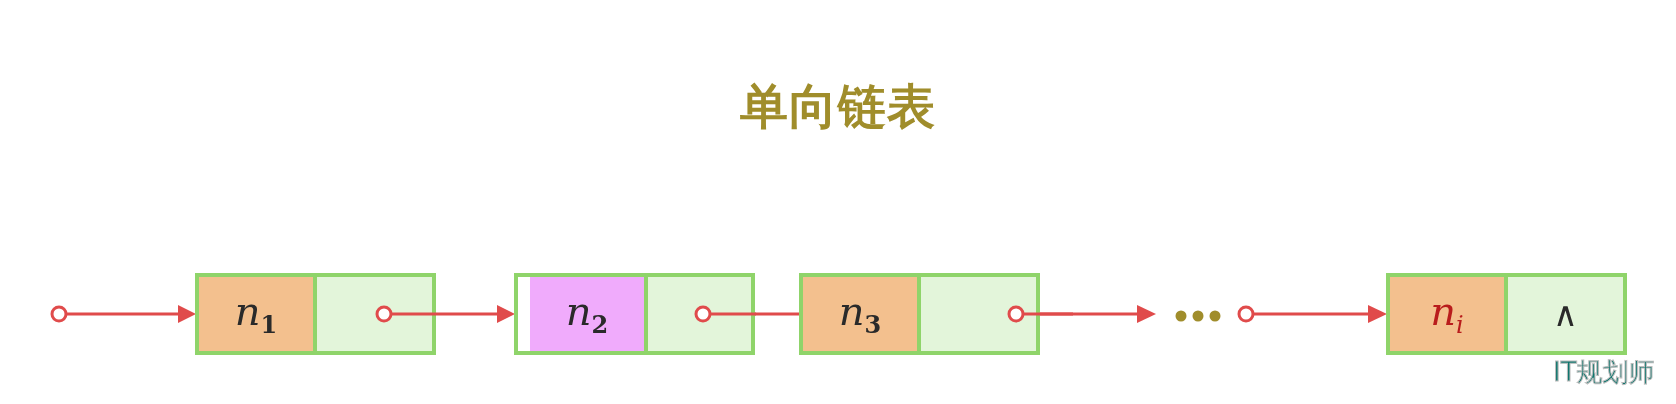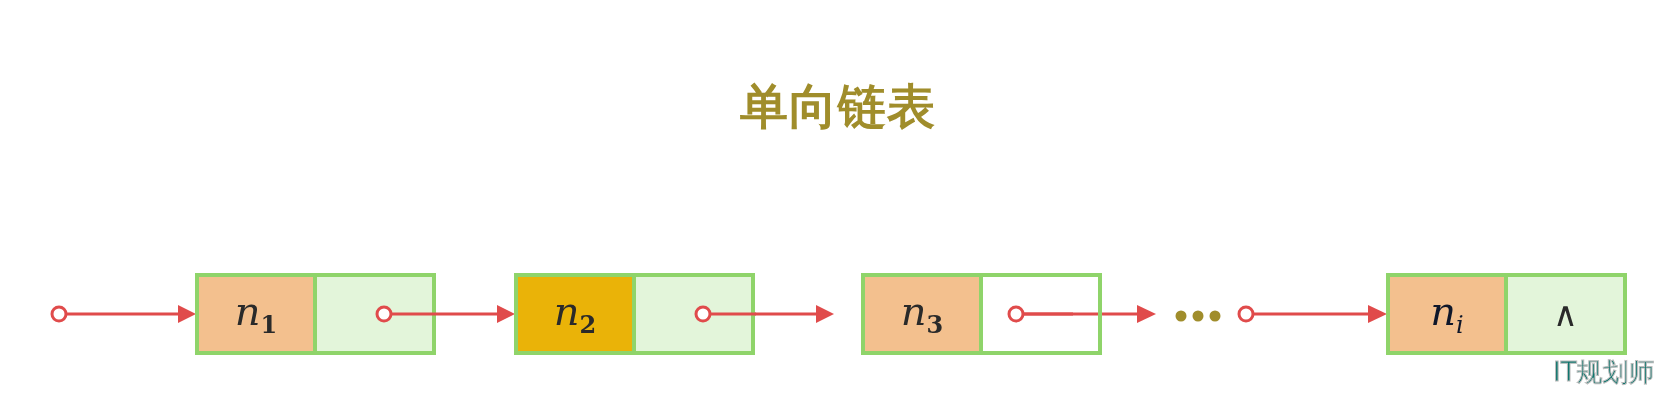--- a/index.html
+++ b/index.html
@@ -64,36 +64,36 @@
 </svg>
 
 <div class="node" style="left:195px;">
   <div class="data" style="background:#F3C08E;">
     <span class="label" style="color: rgb(42, 42, 42);"><span>n</span><sub>1</sub></span>
   </div>
   <div class="ptr" style="background:#E3F5DA;"></div>
 </div>
 
 <div class="node" style="left:514px;">
-  <div class="data" style="background:#eab308;">
+  <div class="data" style="background:#f0abfc;margin-left:12px;">
     <span class="label" style="color: rgb(42, 42, 42);"><span>n</span><sub>2</sub></span>
   </div>
   <div class="ptr" style="background:#E3F5DA;"></div>
 </div>
 
-<div class="node" style="left:861px;flex-direction:column;">
+<div class="node" style="left:799px;">
   <div class="data" style="background:#F3C08E;">
     <span class="label" style="color: rgb(42, 42, 42);"><span>n</span><sub>3</sub></span>
   </div>
   <div class="ptr" style="background:#E3F5DA;"></div>
 </div>
 
 <div class="node" style="left:1386px;">
   <div class="data" style="background:#F3C08E;">
-    <span class="label" style="color: #0f172a;"><span>n</span><sub class="italic">i</sub></span>
+    <span class="label" style="color: #b91c1c;"><span>n</span><sub class="italic">i</sub></span>
   </div>
   <div class="ptr" style="background:#E3F5DA;">
     <span class="null-sym">∧</span>
   </div>
 </div>
 
 <svg style="position:absolute;left:0;top:0;pointer-events:none;" width="1676" height="404" viewBox="0 0 1676 404">
   <g>
     <line x1="391" y1="314" x2="436" y2="314" stroke="#E04B4B" stroke-width="3"></line>
     <circle cx="384" cy="314" r="7" fill="#ffffff" stroke="#E04B4B" stroke-width="3"></circle>

